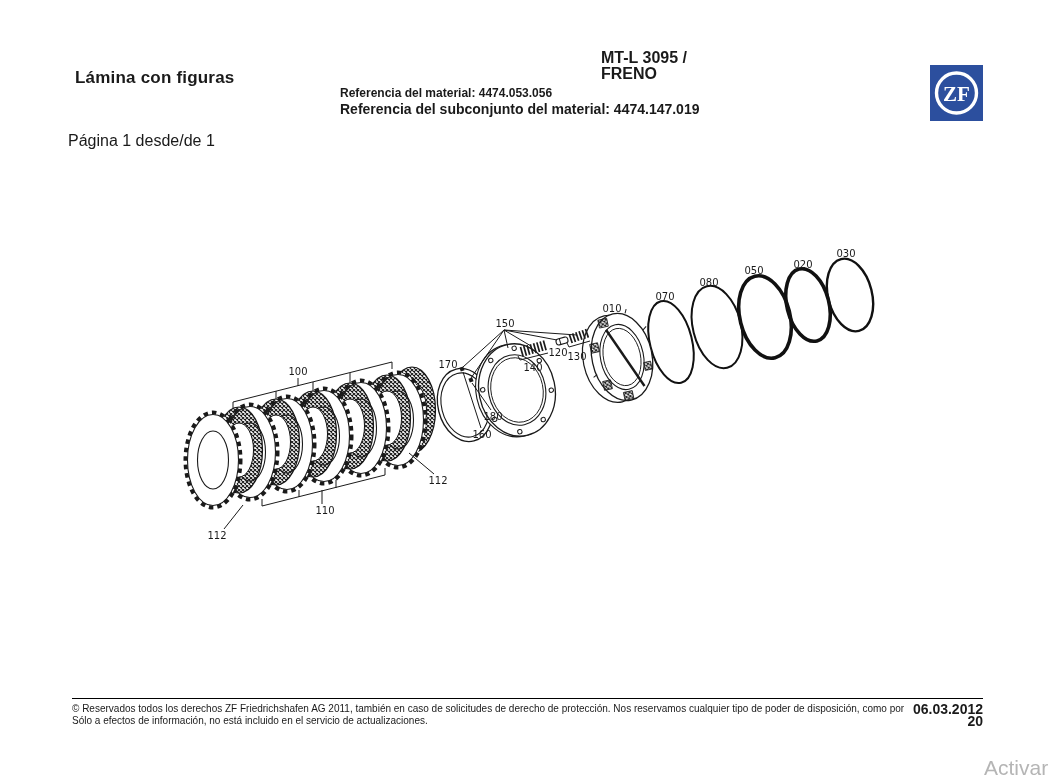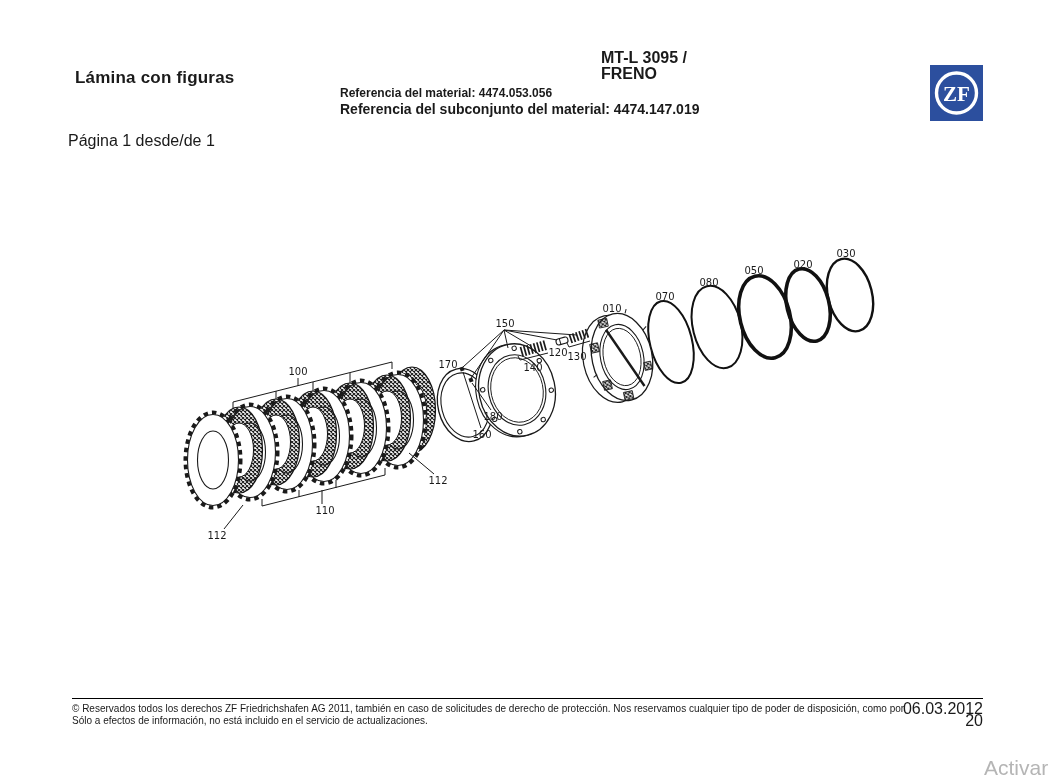--- a/index.html
+++ b/index.html
@@ -15,21 +15,21 @@
   .refsub{font-size:14px;}
   .modelblock{left:601px;top:50px;font-size:16px;font-weight:bold;line-height:15.5px;white-space:nowrap;}
   
   .logo{left:930px;top:65px;width:53px;height:59px;}
   
   .diagram{left:0;top:0;width:1049px;height:777px;}
   .plbl{font:10px "DejaVu Sans", sans-serif;fill:#1a1a1a;text-anchor:middle;}
   
   .footrule{left:72px;top:698px;width:911px;border-top:1.6px solid #000;height:0;}
   .foottext{left:72px;top:703px;width:840px;font-size:10px;line-height:12px;}
-  .footright{left:883px;top:703px;width:100px;font-size:16px;line-height:12px;font-weight:normal;text-align:right;}
+  .footright{left:883px;top:703px;width:100px;font-size:14px;line-height:12px;font-weight:bold;text-align:right;}
   .watermark{left:984px;top:756px;font-size:21px;color:#b5b5b5;white-space:nowrap;}
 </style>
 </head>
 <body>
 
 <div class="abs title">Lámina con figuras</div>
 <div class="abs subtitle">Página 1 desde/de 1</div>
 
 <div class="abs refblock">
   <div>Referencia del material: 4474.053.056</div>

